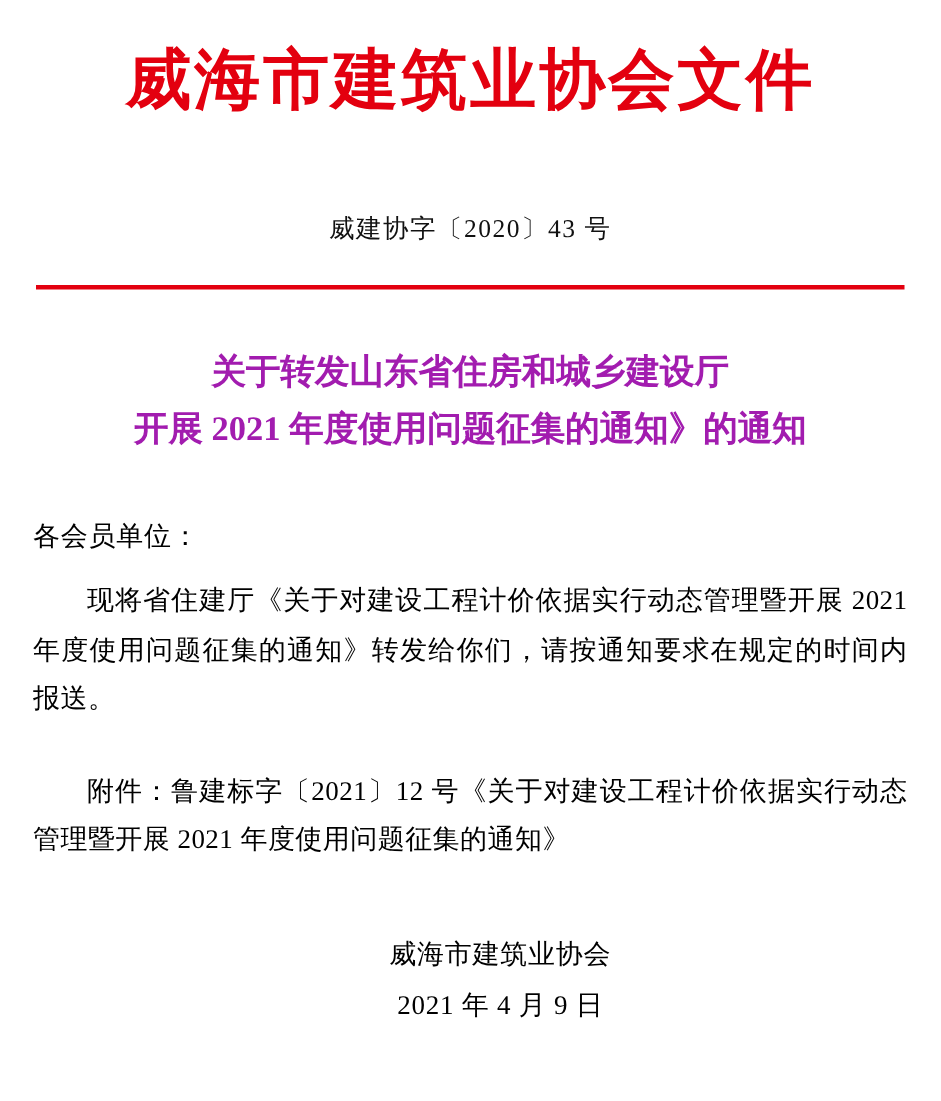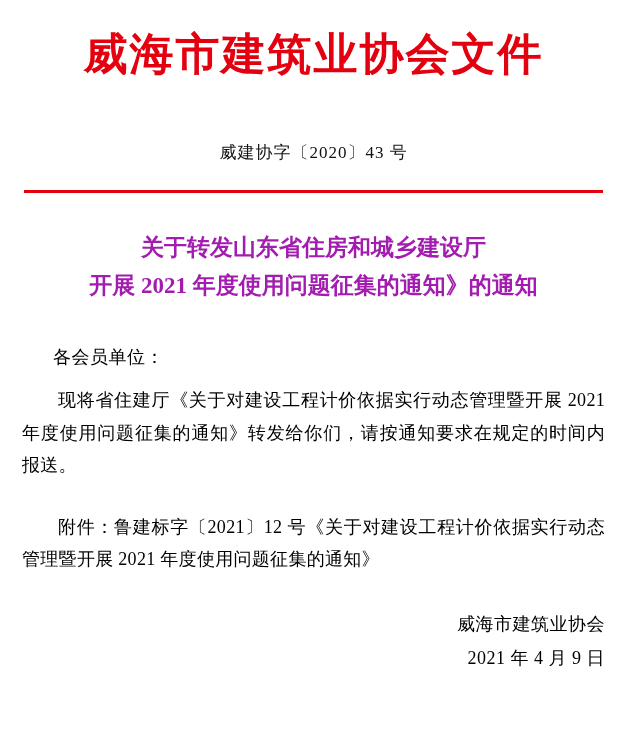--- a/index.html
+++ b/index.html
@@ -55,41 +55,40 @@
     color: #a21caf;
   }
   .title-block .line {
     white-space: nowrap;
   }
   .salutation {
     font-size: 18px;
     margin-top: 38px;
     line-height: 1.7;
     letter-spacing: 0.5px;
-    margin-left: 31px;
   }
   .body-para {
     font-size: 18px;
     line-height: 1.78;
     margin-top: 12px;
     text-align: justify;
     text-indent: 2em;
     letter-spacing: 0.3px;
   }
   .attach-para {
     font-size: 18px;
     line-height: 1.78;
     margin-top: 30px;
     text-align: justify;
     text-indent: 2em;
     letter-spacing: 0.3px;
   }
   .signature {
-    margin-top: 32px;
-    text-align: right;
+    margin-top: 44px;
+    text-align: center;
     font-size: 18px;
     line-height: 1.9;
     letter-spacing: 0.5px;
   }
   .signature .sig-org {
     display: block;
     padding-left: 40px;
   }
   .signature .sig-date {
     display: block;

